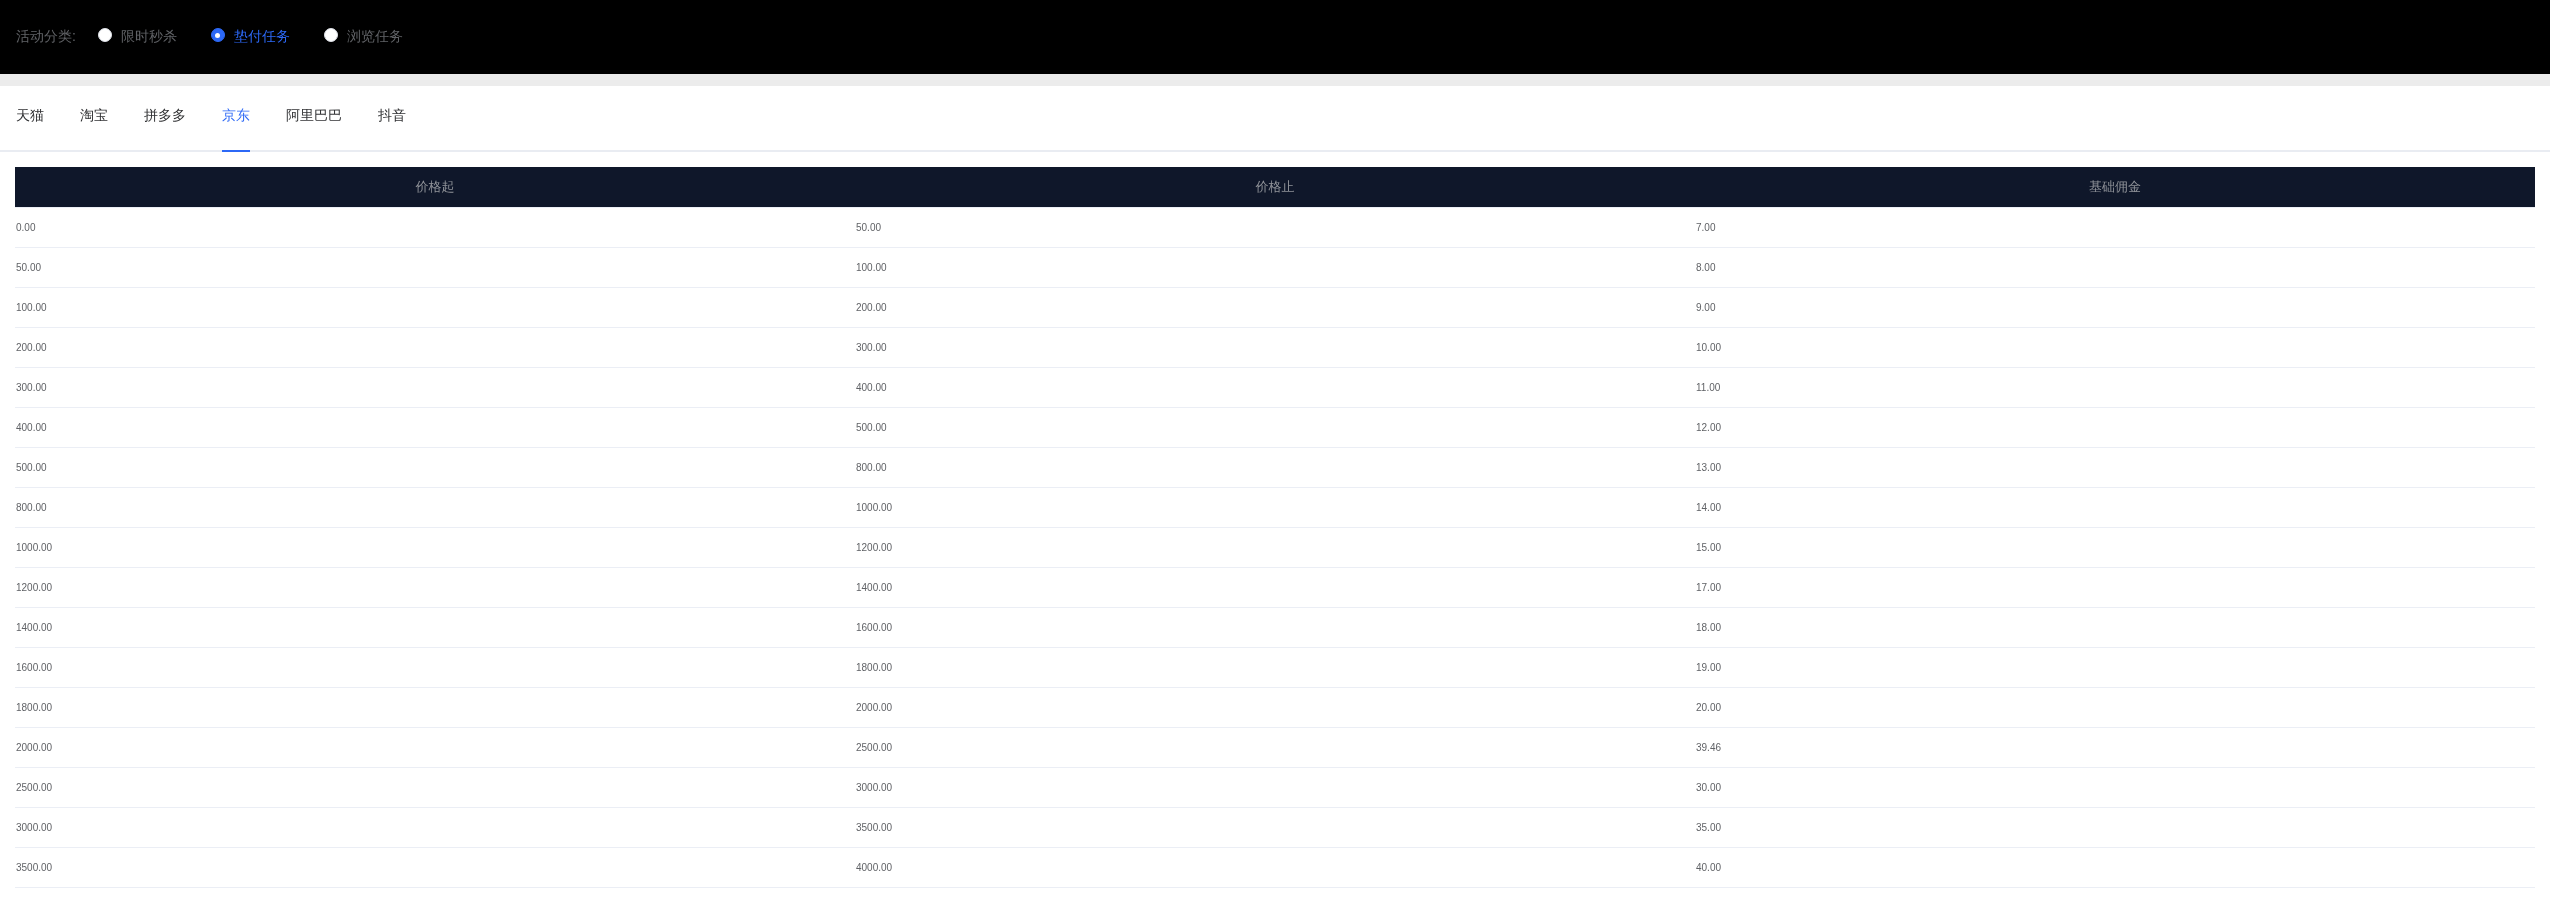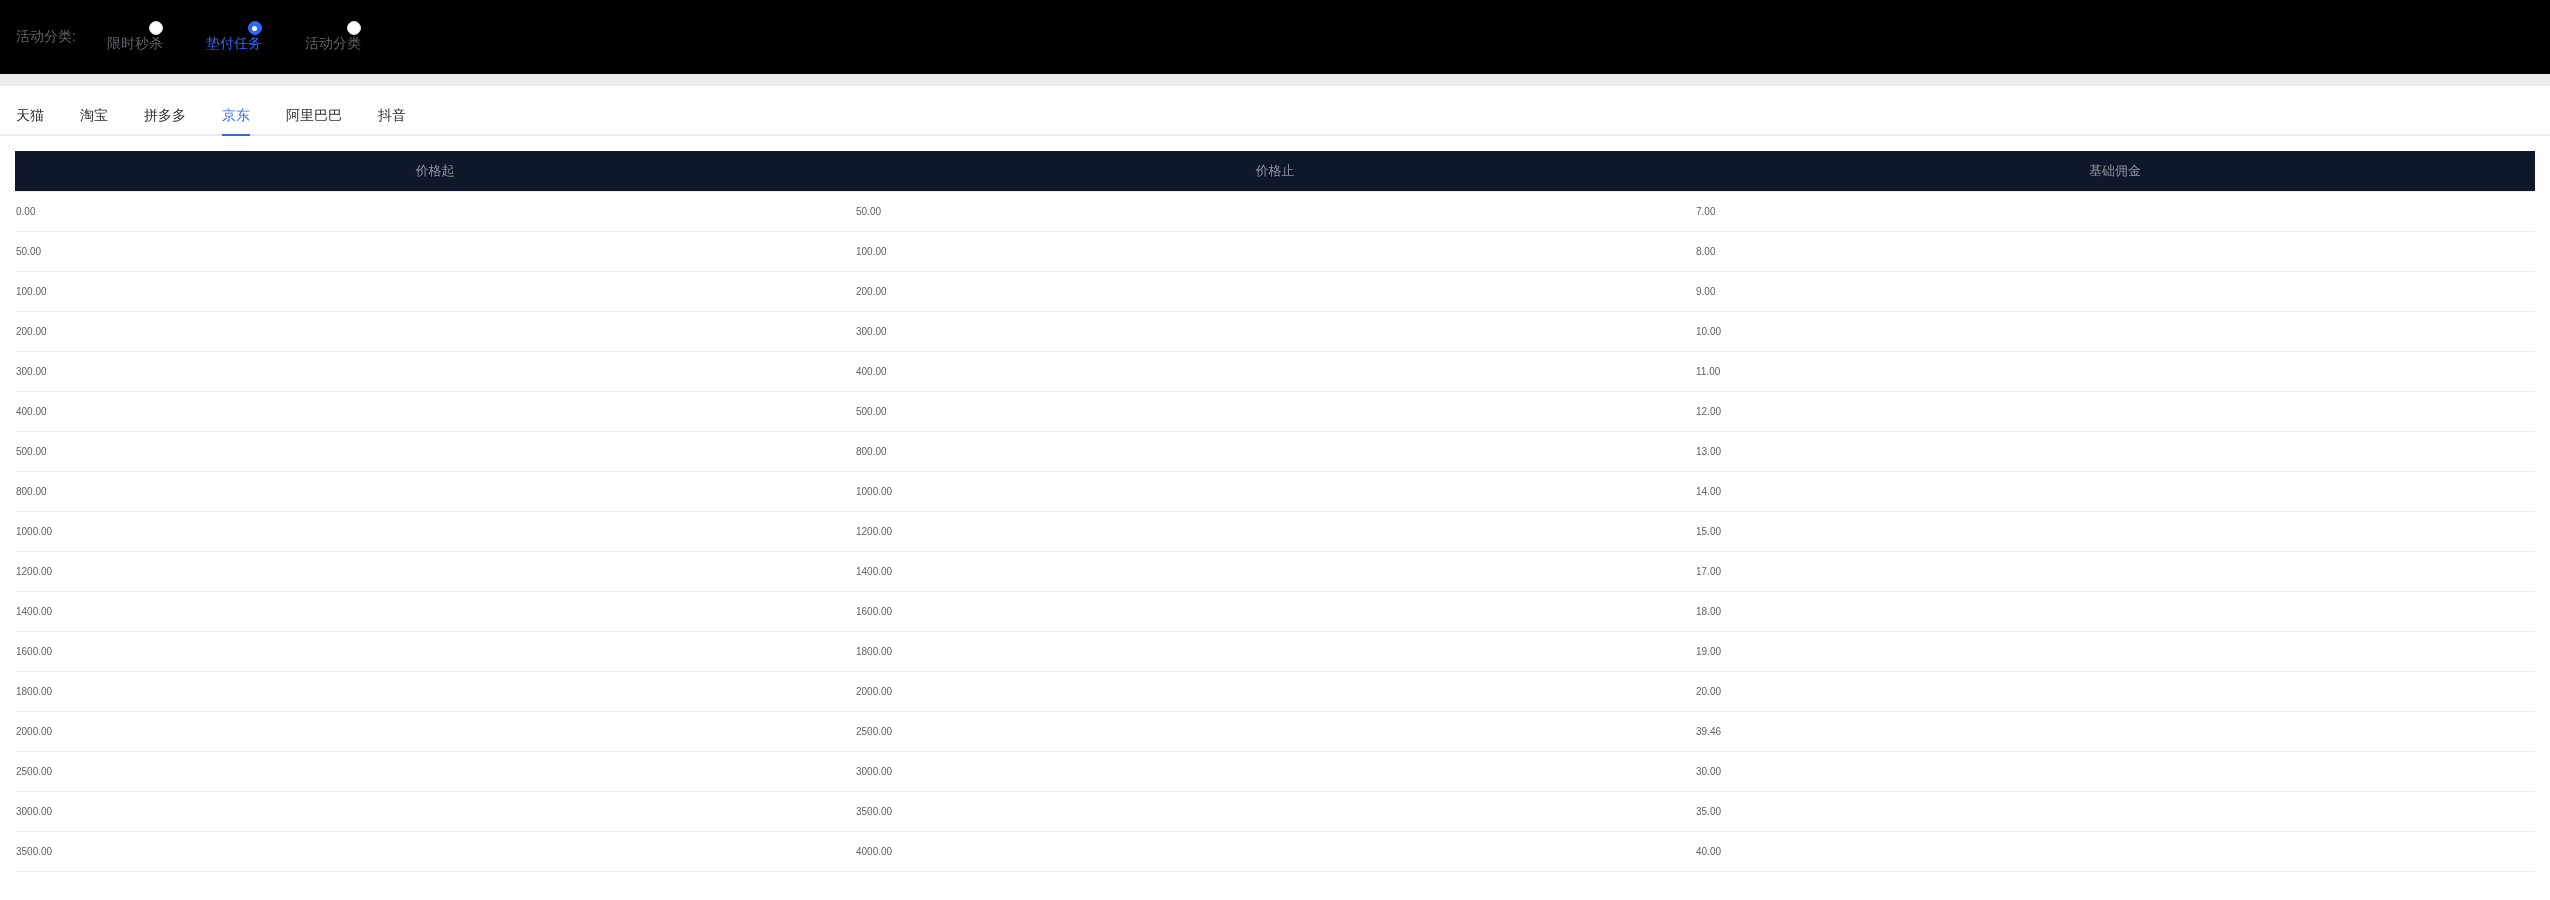--- a/index.html
+++ b/index.html
@@ -13,21 +13,21 @@
   }
 
   
   .filter-bar {
     height:74px; display:flex; align-items:center;
     padding-left:16px; background:#000000;
   }
   .filter-label { font-size:14px; color:#606266; margin-right:22px; }
   .radio-group { display:flex; align-items:center; }
   .radio-item {
-    display:flex; align-items:flex-end; margin-right:34px; cursor:pointer;flex-direction:column;
+    display:flex; align-items:flex-start; margin-right:34px; cursor:pointer;
   }
   .radio-circle {
     width:14px; height:14px; border-radius:50%;
     border:1px solid #dcdfe6; background:#fff;
     display:inline-flex; align-items:center; justify-content:center;
     flex:0 0 auto;
   }
   .radio-item.selected .radio-circle {
     background:var(--accent); border-color:var(--accent);
   }
@@ -40,21 +40,21 @@
   
   .section-divider { height:12px; background:#ececec; }
 
   
   .tabs {
     padding:20px 16px 0 16px;
     border-bottom:2px solid var(--tabline);
     background:#fff;
   }
   .tab {
-    display:inline-block; margin-right:36px; padding-bottom:10px;
+    display:inline-block; margin-right:36px; padding-bottom:26px;
     font-size:14px; color:#303133; cursor:pointer; position:relative;
     line-height:18px;
   }
   .tab.active { color:var(--accent); }
   .tab.active::after {
     content:""; position:absolute; left:0; right:0; bottom:-2px;
     height:2px; background:var(--accent);
   }
 
   
@@ -79,21 +79,21 @@
       <label class="radio-item">
         <span class="radio-circle"></span>
         <span class="radio-label">限时秒杀</span>
       </label>
       <label class="radio-item selected">
         <span class="radio-circle"></span>
         <span class="radio-label">垫付任务</span>
       </label>
       <label class="radio-item">
         <span class="radio-circle"></span>
-        <span class="radio-label">活动分类</span>
+        <span class="radio-label">浏览任务</span>
       </label>
     </div>
 </div>
 
 <div class="section-divider"></div>
 
 <div class="tabs" id="tabs"><div class="tab">天猫</div><div class="tab">淘宝</div><div class="tab">拼多多</div><div class="tab active">京东</div><div class="tab">阿里巴巴</div><div class="tab">抖音</div></div>
 
 <div class="table-wrap">
   <table>

